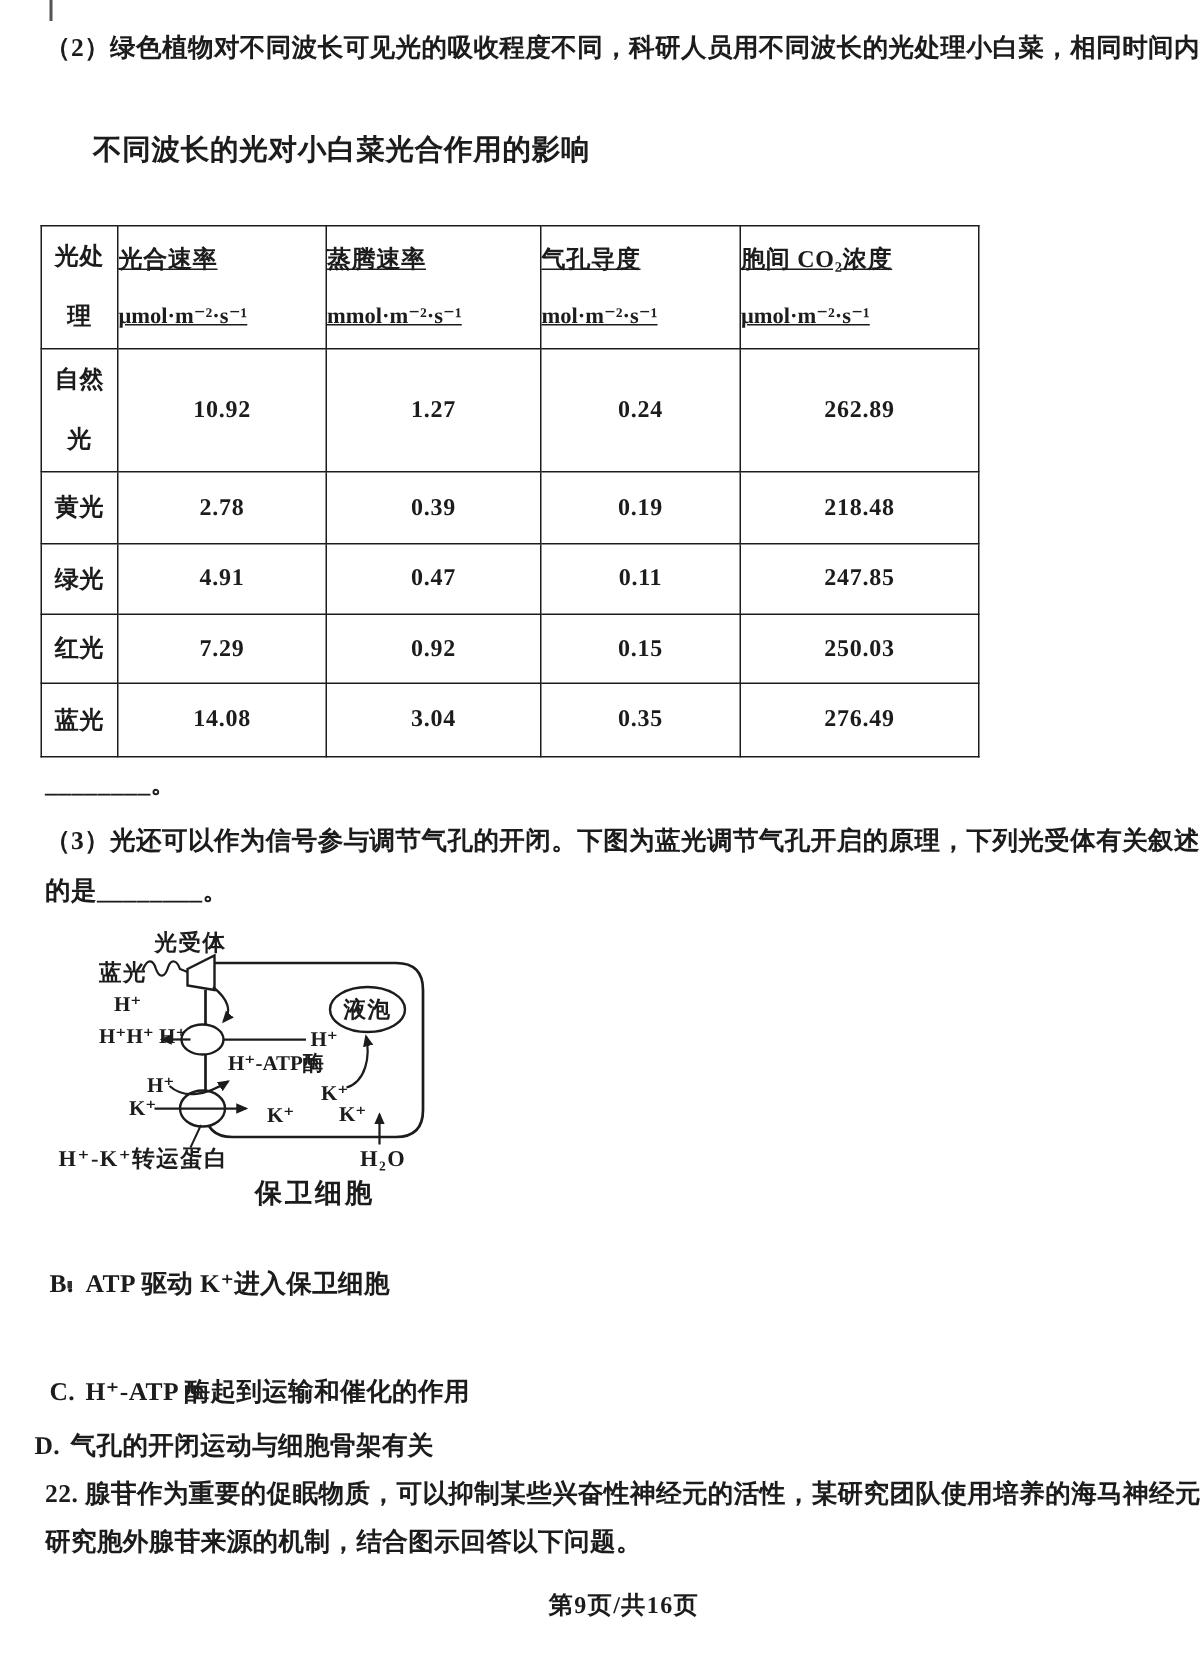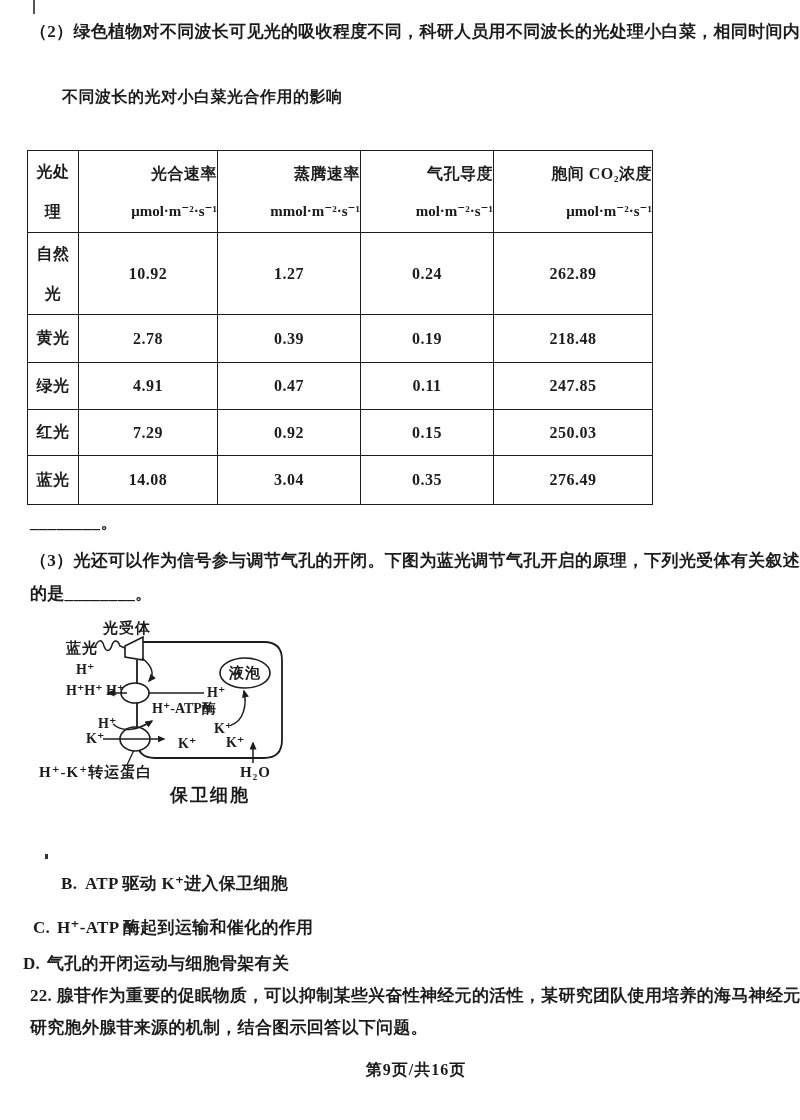--- a/index.html
+++ b/index.html
@@ -8,42 +8,42 @@
     width:800px;height:1120px;
     margin:0 auto;
     background:#ffffff;
     color:#1c1c1c;
     font-family:"Liberation Serif","DejaVu Serif",serif;
     font-weight:600;
     overflow:hidden;
   }
   .abs{position:absolute;}
   .txt{font-size:17px;white-space:nowrap;letter-spacing:0.3px;}
-  .caption{font-size:16px;letter-spacing:0.5px;}
+  .caption{font-size:19px;letter-spacing:0.5px;}
 
   
   .artifact{left:33px;top:0;width:2px;height:14px;background:#555;}
   .stray-dot{left:45px;top:854px;width:3px;height:5px;background:#333;}
 
   
   table.data{
     border-collapse:collapse;
     table-layout:fixed;
     margin-top:37px;
   }
   table.data th, table.data td{
     border:1.7px solid #1c1c1c;
     text-align:center;
     vertical-align:middle;
     font-weight:600;
     padding:0;
     font-size:16px;
     letter-spacing:0.5px;
   }
-  .hcell{display:flex;flex-direction:column;align-items:flex-end;justify-content:center;gap:17px;height:80px;}
+  .hcell{display:flex;flex-direction:column;align-items:flex-start;justify-content:center;gap:17px;height:80px;text-decoration:underline;}
   .h-unit{font-size:15px;letter-spacing:0;}
   .wrapcell{line-height:40px;white-space:normal;padding:0 6px;}
   .valcell{font-size:16px;letter-spacing:0;}
 
   
   .option{font-size:17px;letter-spacing:0.3px;white-space:nowrap;}
   .option .olabel{display:inline-block;min-width:24px;}
 
   .footer{left:0;top:1060px;width:800px;text-align:center;font-size:16px;letter-spacing:1px;padding-left:16px;}
 
@@ -181,21 +181,21 @@
     <text x="56" y="127" class="chem">K⁺</text>
     <text x="148" y="132" class="chem">K⁺</text>
     <text x="184" y="117" class="chem">K⁺</text>
     <text x="196" y="131" class="chem">K⁺</text>
     <text x="210" y="161" class="cjk">H₂O</text>
     <text x="9" y="161" class="cjk">H⁺-K⁺转运蛋白</text>
     <text x="140" y="185" class="big">保卫细胞</text>
   </svg>
 
   <div class="abs stray-dot"></div>
-  <div class="abs option" style="left:33px;top:872px;margin-left:28px;">
+  <div class="abs option" style="left:33px;top:844px;">
     <span class="olabel">B.</span><span>ATP 驱动 K⁺进入保卫细胞</span>
   </div>
   <div class="abs option" style="left:33px;top:916px;">
     <span class="olabel">C.</span><span>H⁺-ATP 酶起到运输和催化的作用</span>
   </div>
   <div class="abs option" style="left:23px;top:952px;">
     <span class="olabel">D.</span><span>气孔的开闭运动与细胞骨架有关</span>
   </div>
 
   <div class="abs txt" style="left:30px;top:984px;">22. 腺苷作为重要的促眠物质，可以抑制某些兴奋性神经元的活性，某研究团队使用培养的海马神经元体系</div>

